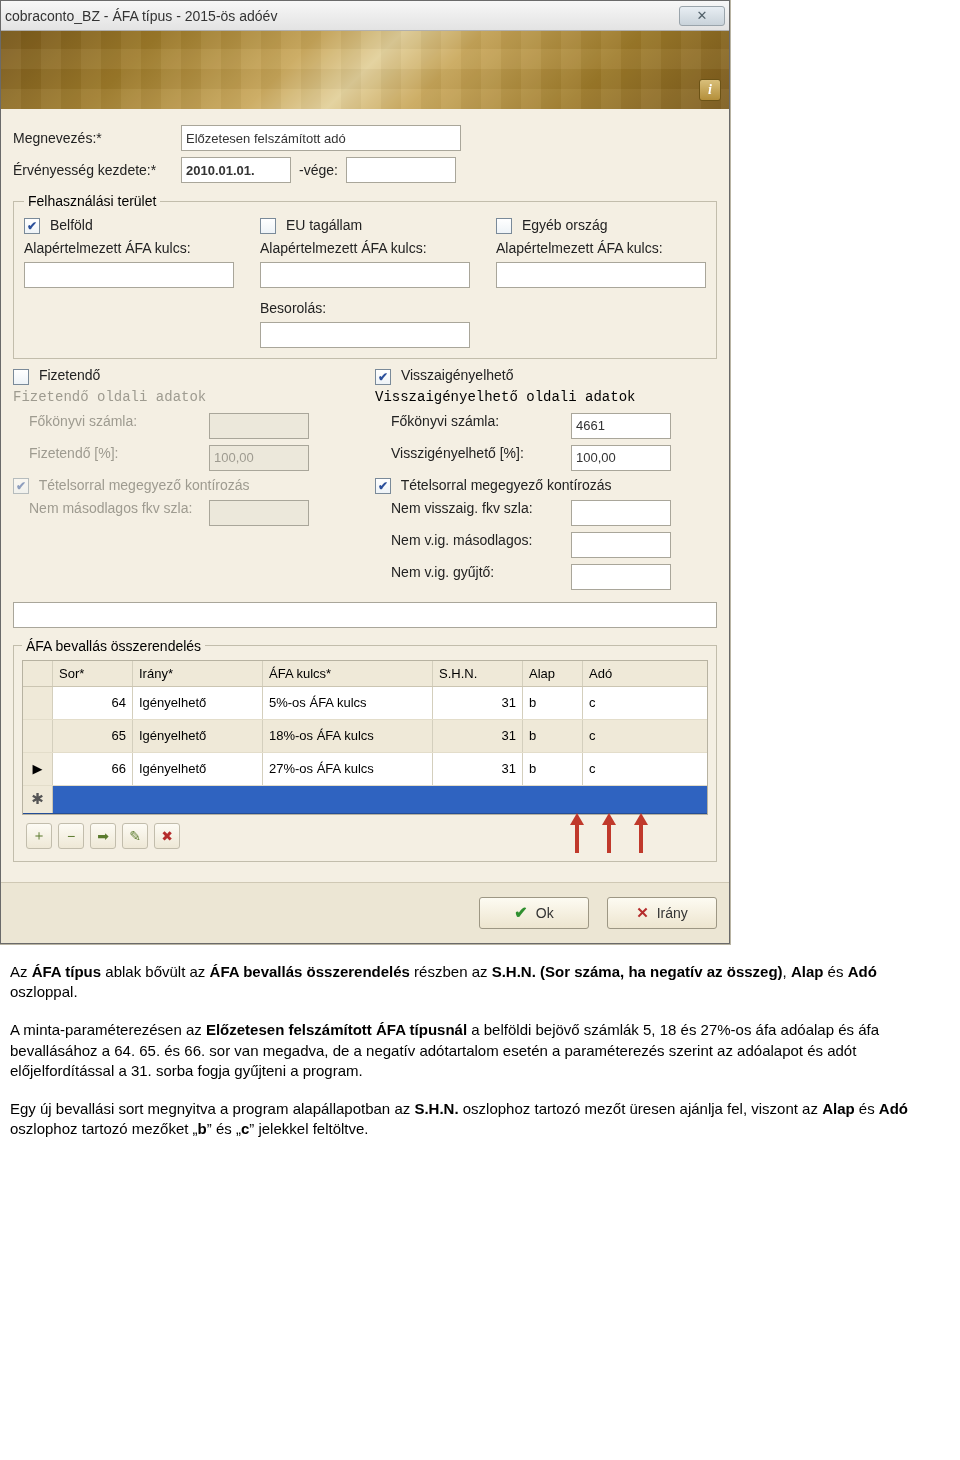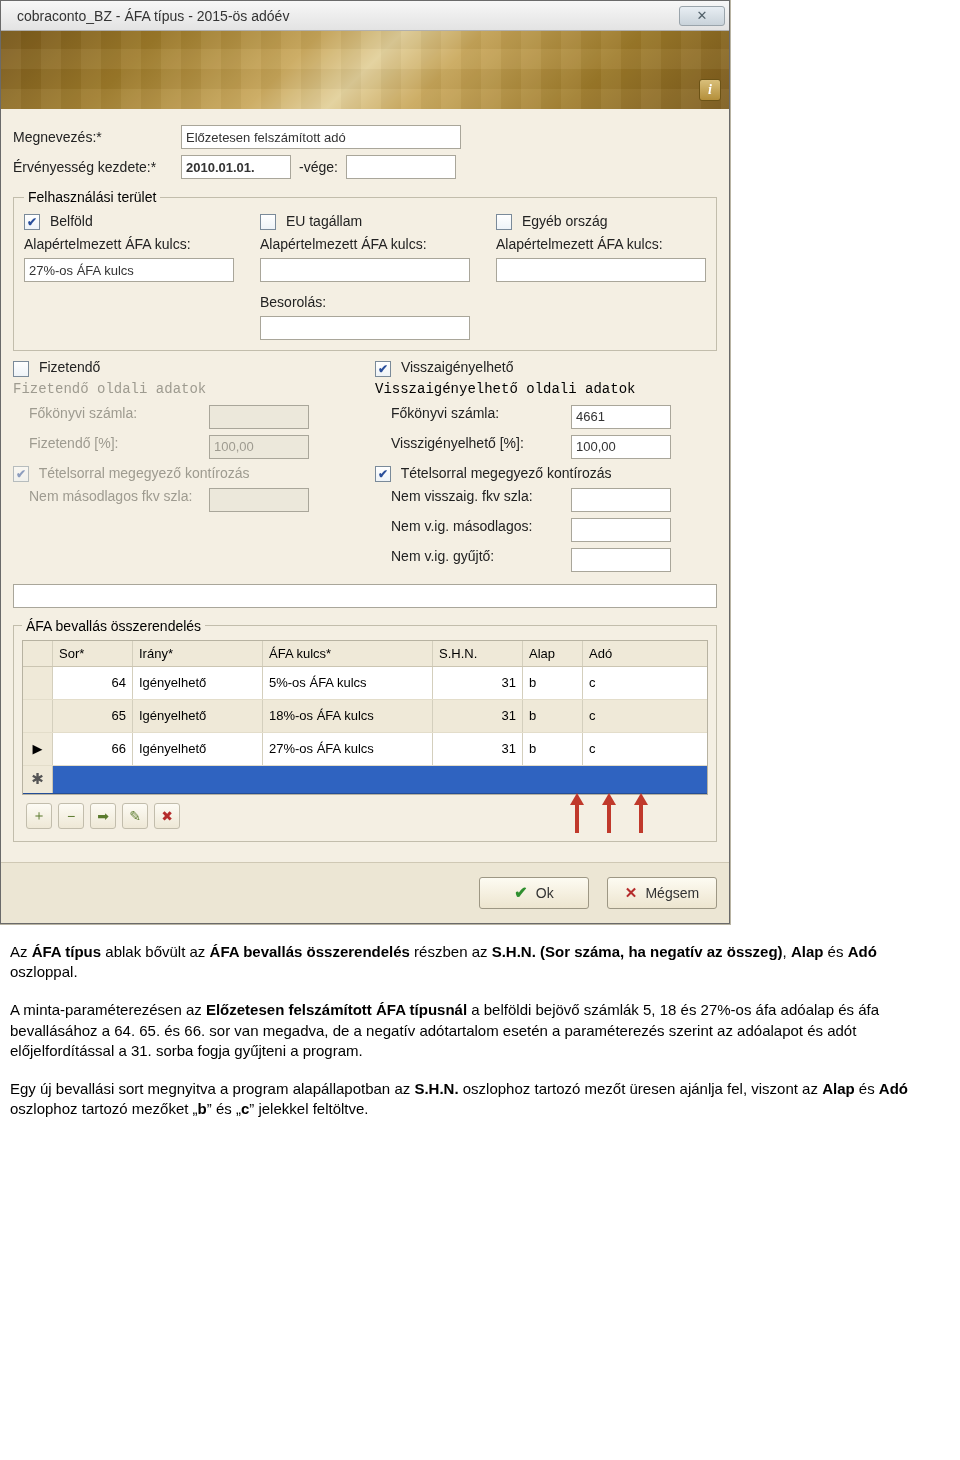--- a/index.html
+++ b/index.html
@@ -18,21 +18,21 @@
     border: 1px solid #6a6a6a;
     background: #f4efe3;
     box-shadow: 0 0 0 1px #b9b4a3;
   }
   .titlebar {
     height: 30px;
     background: linear-gradient(#f7f7f7, #e3e3e3);
     border-bottom: 1px solid #b0b0b0;
     display: flex;
     align-items: center;
-    padding: 0 4px 0 16px;
+    padding: 0 4px 0 4px;
     font-size: 14px;
     color: #333;
   }
   .titlebar .title { flex: 1; }
   .close-btn {
     width: 46px; height: 20px;
     border: 1px solid #9aa4ab;
     border-radius: 3px;
     background: linear-gradient(#e8eef3, #c9d3da);
     color: #516069;
@@ -71,21 +71,21 @@
   }
   .content { padding: 10px 12px 14px 12px; }
   .row { display: flex; align-items: center; margin: 6px 0; gap: 8px; }
   .lbl { font-size: 14px; color: #222; }
   .lbl.disabled { color: #9e9b90; }
   input.txt, select.sel {
     height: 24px;
     border: 1px solid #a9a69a;
     background: #fff;
     font-size: 13px;
-    padding: 0 4px;
+    padding: 12px 4px;
     color: #333;
   }
   input.txt:disabled, select.sel:disabled { background: #ece8db; color: #9e9b90; }
   .sel { appearance: none; padding-right: 18px; background-image: linear-gradient(45deg, transparent 50%, #555 50%), linear-gradient(-45deg, transparent 50%, #555 50%); background-position: right 7px top 10px, right 3px top 10px; background-size: 4px 4px; background-repeat: no-repeat; }
   fieldset.group {
     border: 1px solid #c2bdac;
     margin: 10px 0 6px 0;
     padding: 8px 10px 10px 10px;
   }
   fieldset.group > legend { font-size: 14px; padding: 0 4px; }
@@ -380,21 +380,21 @@
     </fieldset>
   </div>
 
   <div class="dlg-buttons">
     <div class="btn">
       <span class="ic-ok">✔</span>
       <span>Ok</span>
     </div>
     <div class="btn">
       <span class="ic-x">✕</span>
-      <span>Mégsem</span>
+      <span>Irány</span>
     </div>
   </div>
 </div>
 
 <div class="doc-text">
   <p>
     <span>Az </span><span class="b">ÁFA típus</span><span> ablak bővült az </span><span class="b">ÁFA bevallás összerendelés</span><span> részben az </span><span class="b">S.H.N.</span><span class="b"> (Sor száma, ha negatív az összeg)</span><span>, </span><span class="b">Alap</span><span> és </span><span class="b">Adó</span><span> oszloppal.</span>
   </p>
   <p>
     <span>A minta-paraméterezésen az </span><span class="b">Előzetesen felszámított ÁFA típusnál</span><span> a belföldi bejövő számlák 5, 18 és 27%-os áfa adóalap és áfa bevallásához a 64. 65. és 66. sor van megadva, de a negatív adótartalom esetén a paraméterezés szerint az adóalapot és adót előjelfordítással a 31. sorba fogja gyűjteni a program.</span>

